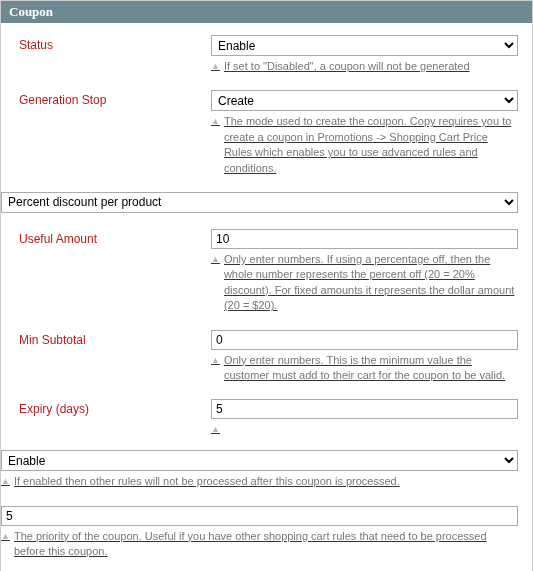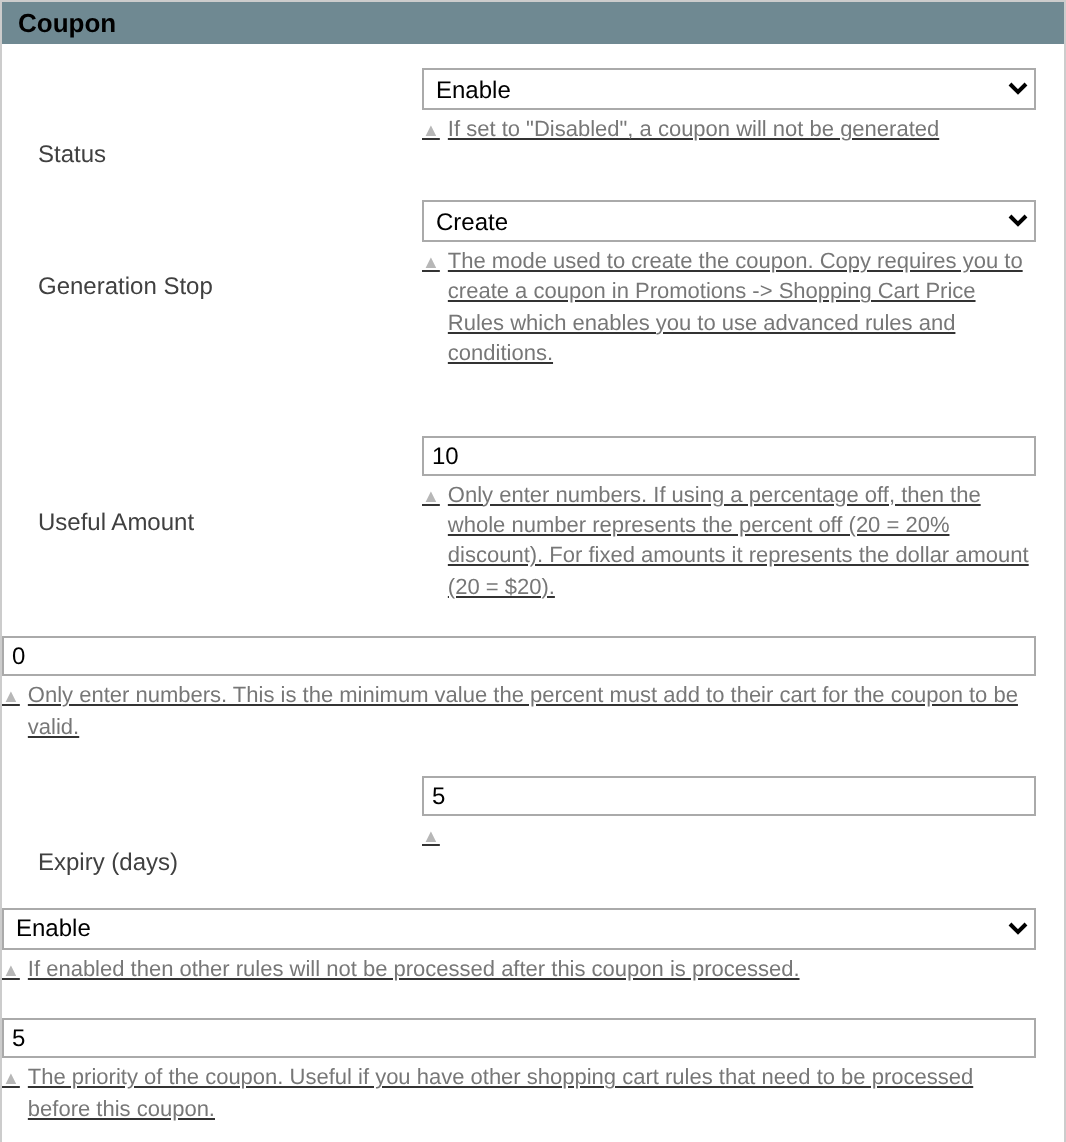--- a/index.html
+++ b/index.html
@@ -8,41 +8,41 @@
     font-size: 12px;
     color: #333;
     background: #ffffff;
     width: 533px;
   }
   .panel {
     border: 1px solid #ccc;
   }
   .panel-header {
     background: #6f8992;
-    color: #000000;
+    color: #ffffff;
     font-weight: bold;
     font-size: 13px;
     padding: 3px 8px;
+    font-family: Liberation Serif, serif;
   }
   .panel-body {
     padding: 12px 8px 12px 0;
   }
   .row {
     display: flex;
     align-items: flex-start;
     margin-bottom: 16px;
   }
   .row:last-child { margin-bottom: 4px; }
   .label-col {
     width: 210px;
     padding-left: 18px;
     padding-top: 3px;
-    color: #404040;
+    color: #b91c1c;
     font-size: 12px;
-    margin-top: 33px;
   }
   .field-col {
     flex: 1;
     padding-right: 6px;
     text-decoration: underline;
   }
   .select, .text-input {
     width: 100%;
     border: 1px solid #aaa;
     font-size: 12px;
@@ -102,39 +102,45 @@
           <option>Create</option>
         </select>
         <div class="hint">
           <span class="hint-icon">▲</span>
           <span class="hint-text">The mode used to create the coupon. Copy requires you to create a coupon in Promotions -&gt; Shopping Cart Price Rules which enables you to use advanced rules and conditions.</span>
         </div>
       </div>
     </div>
 
     <div class="row">
+      <div class="field-col">
+        <select class="select">
+          <option>Percent discount per product</option>
+        </select>
+      </div>
     </div>
 
     <div class="row">
       <div class="label-col">Useful Amount</div>
       <div class="field-col">
         <input class="text-input" type="text" value="10" style="">
         <div class="hint">
           <span class="hint-icon">▲</span>
           <span class="hint-text">Only enter numbers. If using a percentage off, then the whole number represents the percent off (20 = 20% discount). For fixed amounts it represents the dollar amount (20 = $20).</span>
         </div>
       </div>
     </div>
 
     <div class="row">
+      <div class="label-col">Min Subtotal</div>
       <div class="field-col">
         <input class="text-input" type="text" value="0" style="">
         <div class="hint">
           <span class="hint-icon">▲</span>
-          <span class="hint-text">Only enter numbers. This is the minimum value the percent must add to their cart for the coupon to be valid.</span>
+          <span class="hint-text">Only enter numbers. This is the minimum value the customer must add to their cart for the coupon to be valid.</span>
         </div>
       </div>
     </div>
 
     <div class="row">
       <div class="label-col">Expiry (days)</div>
       <div class="field-col">
         <input class="text-input" type="text" value="5" style="">
         <div class="hint">
           <span class="hint-icon">▲</span>

